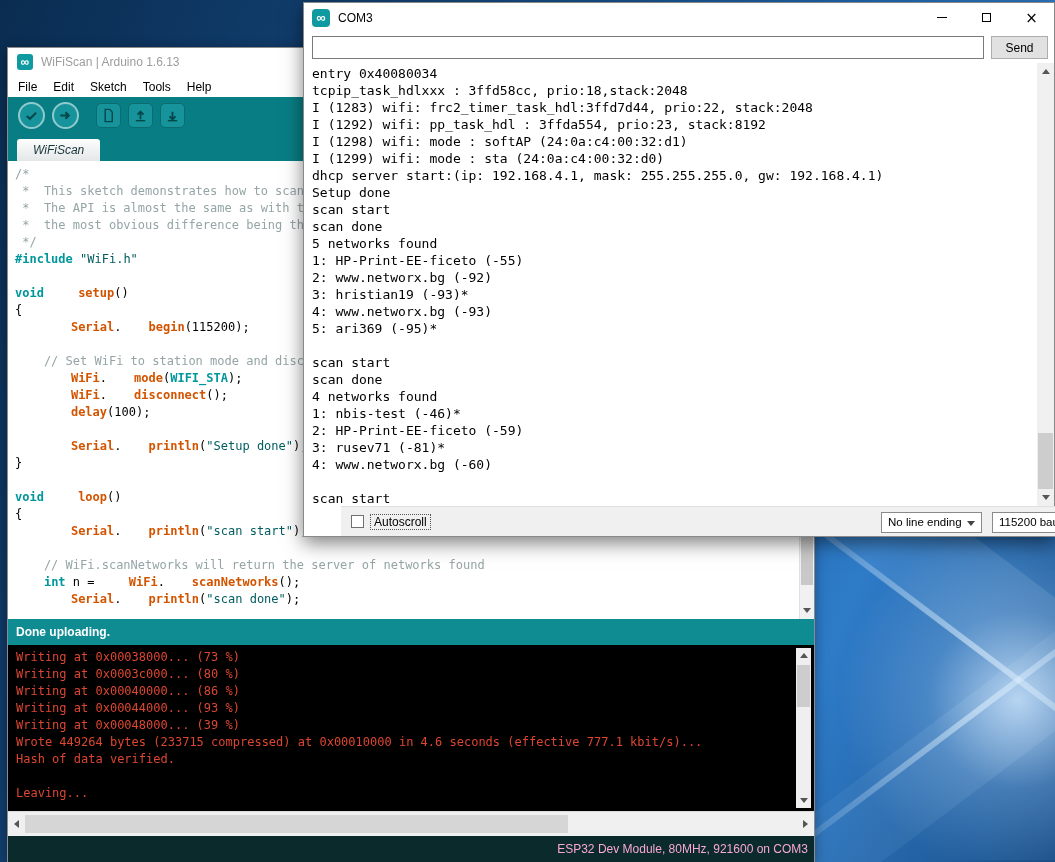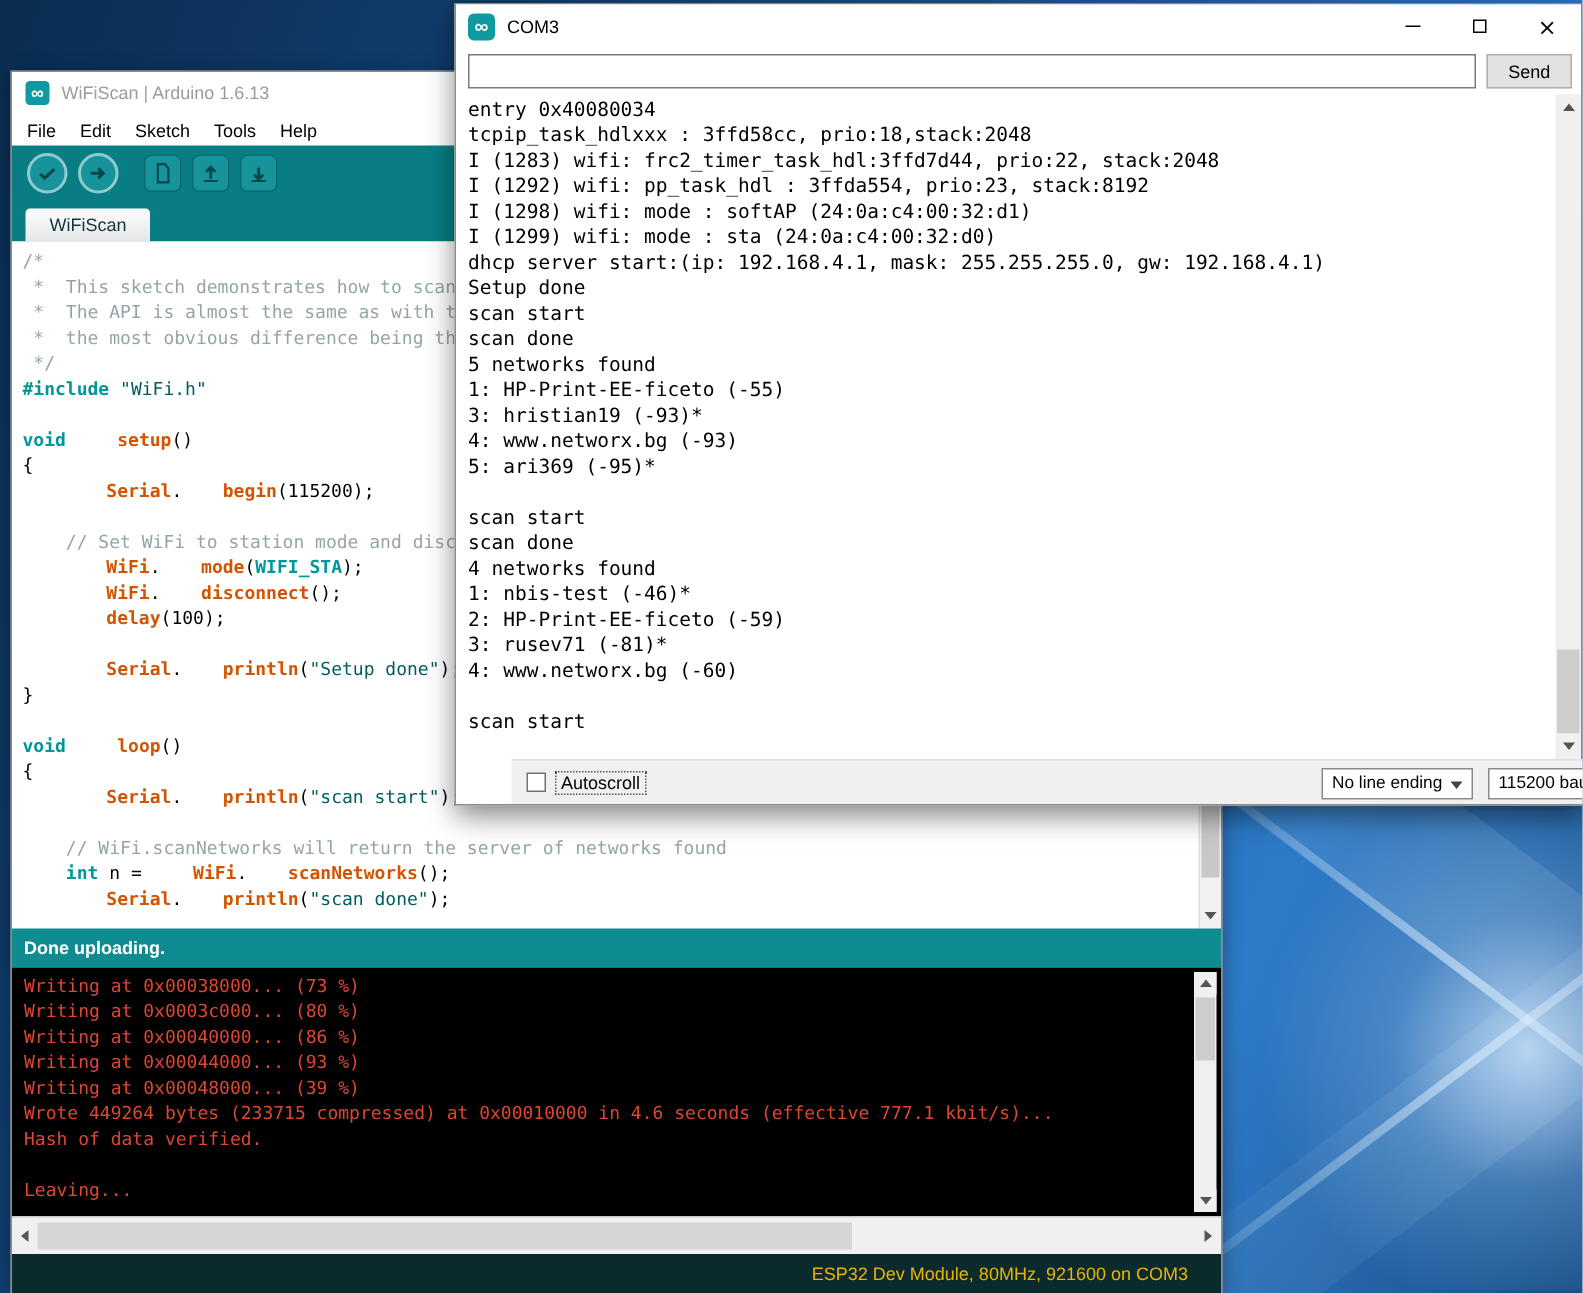--- a/index.html
+++ b/index.html
@@ -34,21 +34,21 @@
   .ide-toolbar { position:absolute; left:0; top:49px; width:100%; height:37px;
     background:#087e84; display:flex; align-items:center; padding-left:10px; gap:7px; }
   .tb-circle, .tb-square { border:none; display:flex; align-items:center; justify-content:center;
     background:#17949b; padding:0; }
   .tb-circle { width:27px; height:27px; border-radius:50%; border:2px solid #8fcacd; }
   .tb-square { width:25px; height:25px; border-radius:5px; border:1px solid #0a6b70; }
   .tb-square.first { margin-left:10px; }
   .ide-tabstrip { position:absolute; left:0; top:86px; width:100%; height:27px;
     background:#087e84; display:flex; align-items:flex-end; padding-left:9px; }
   .ide-tab { height:22px; padding:0 16px; background:linear-gradient(#fdfdfd,#e4e7e8);
-    border-radius:3px 3px 0 0; font-size:12px; line-height:22px; color:#17343a; }
+    border-radius:3px 3px 0 0; font-size:12px; line-height:22px; color:#17343a;font-style:italic; }
   .ide-editor { position:absolute; left:0; top:113px; width:100%; height:458px;
     background:#fff; overflow:hidden; padding:5px 0 0 7px;
     font-family:"DejaVu Sans Mono", monospace; font-size:12px; line-height:17px; }
   .ln { height:17px; white-space:pre; }
   .tok-p { color:#000; }
   .tok-c { color:#95a5a6; }
   .tok-k { color:#00979c; font-weight:bold; }
   .tok-f { color:#d35400; font-weight:bold;margin-left:27px; }
   .tok-s { color:#005c5f; }
 
@@ -77,22 +77,22 @@
   .console-vscroll .vthumb { position:absolute; left:1px; right:1px; top:17px; height:42px; background:#cdcdcd; }
 
   .ide-hscroll { position:absolute; left:0; top:763px; width:100%; height:25px;
     background:#f0f0f0; border-top:1px solid #dcdcdc; }
   .ide-hscroll .sb-btn { position:absolute; top:0; width:17px; height:100%; }
   .ide-hscroll .sb-btn.left { left:0; }
   .ide-hscroll .sb-btn.right { right:0; }
   .ide-hscroll .hthumb { position:absolute; left:17px; top:3px; bottom:3px; width:543px; background:#d6d6d6; }
 
   .ide-footer { position:absolute; left:0; top:788px; width:100%; height:27px; background:#0a2a2c; }
-  .ide-footer span { display:block; text-align:right; padding-right:22px;
-    line-height:27px; font-size:12px; color:#eab308; }
+  .ide-footer span { display:block; text-align:right; padding-right:6px;
+    line-height:27px; font-size:12px; color:#f9a8d4; }
 
   
   #serial { position:absolute; left:303px; top:2px; width:752px; height:535px;
     background:#fff; border:1px solid #898989; box-shadow:0 6px 18px rgba(0,0,0,.5); z-index:10; }
   .sm-titlebar { position:absolute; left:0; top:0; width:100%; height:30px;
     background:#fff; display:flex; align-items:center; padding-left:8px; gap:8px; }
   .app-icon.sm { width:18px; height:18px; border-radius:4px; font-size:13px; line-height:18px; }
   .sm-title { font-size:12px; color:#000; }
   .win-controls { position:absolute; right:0; top:0; height:29px; display:flex; }
   .wc { width:45px; height:29px; display:flex; align-items:center; justify-content:center; }
@@ -285,20 +285,21 @@
         <div class="ln">I (1283) wifi: frc2_timer_task_hdl:3ffd7d44, prio:22, stack:2048</div>
         <div class="ln">I (1292) wifi: pp_task_hdl : 3ffda554, prio:23, stack:8192</div>
         <div class="ln">I (1298) wifi: mode : softAP (24:0a:c4:00:32:d1)</div>
         <div class="ln">I (1299) wifi: mode : sta (24:0a:c4:00:32:d0)</div>
         <div class="ln">dhcp server start:(ip: 192.168.4.1, mask: 255.255.255.0, gw: 192.168.4.1)</div>
         <div class="ln">Setup done</div>
         <div class="ln">scan start</div>
         <div class="ln">scan done</div>
         <div class="ln">5 networks found</div>
         <div class="ln">1: HP-Print-EE-ficeto (-55)</div>
+        <div class="ln">2: www.networx.bg (-92)</div>
         <div class="ln">3: hristian19 (-93)*</div>
         <div class="ln">4: www.networx.bg (-93)</div>
         <div class="ln">5: ari369 (-95)*</div>
         <div class="ln">&nbsp;</div>
         <div class="ln">scan start</div>
         <div class="ln">scan done</div>
         <div class="ln">4 networks found</div>
         <div class="ln">1: nbis-test (-46)*</div>
         <div class="ln">2: HP-Print-EE-ficeto (-59)</div>
         <div class="ln">3: rusev71 (-81)*</div>

